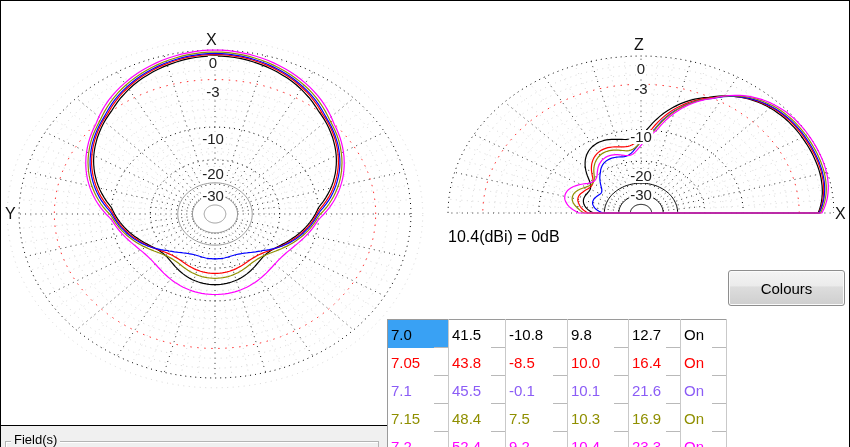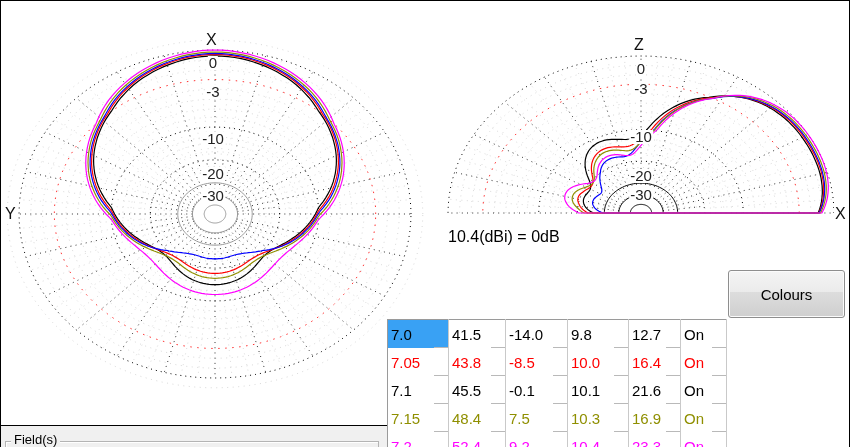--- a/index.html
+++ b/index.html
@@ -13,21 +13,21 @@
   .axis-label{
     position:absolute;font-size:16px;color:#111;background:#fff;
     padding:0 1px;line-height:15px;
   }
   .ring-label{
     position:absolute;font-size:15px;color:#222;background:#fff;
     padding:0 1px;line-height:14px;transform:translateX(-50%);
   }
   #ref-note{position:absolute;left:447px;top:227px;font-size:16px;color:#000;}
   #colours-btn{
-    position:absolute;left:727px;top:269px;width:117px;height:48px;
+    position:absolute;left:727px;top:269px;width:117px;height:36px;
     font-family:"Liberation Sans",sans-serif;font-size:15px;color:#000;
     border:1px solid #8e8e8e;border-radius:3px;
     background:linear-gradient(#f4f4f4,#ebebeb 45%,#dddddd 46%,#cfcfcf);
     box-shadow:inset 0 0 0 1px #fbfbfb;
   }
   #plot-bottom-line{position:absolute;left:0;top:424px;width:389px;height:1px;background:#000;}
   #bottom-panel{
     position:absolute;left:0;top:425px;width:387px;height:32px;background:#f0f0f0;
   }
   #fields-groupbox{
@@ -283,34 +283,34 @@
         <col style="width: 57px;">
         <col style="width: 62px;">
         <col style="width: 61px;">
         <col style="width: 52px;">
         <col style="width: 46px;">
       </colgroup>
     <tbody>
         <tr style="color: rgb(0, 0, 0);">
           <td class="sel" style="background: rgb(57, 161, 244);">7.0</td>
           <td>41.5</td>
-          <td>-14.0</td>
+          <td>-10.8</td>
           <td>9.8</td>
           <td>12.7</td>
           <td>On</td>
         </tr>
         <tr style="color: rgb(255, 0, 0);">
           <td>7.05</td>
           <td>43.8</td>
           <td>-8.5</td>
           <td>10.0</td>
           <td>16.4</td>
           <td>On</td>
         </tr>
-        <tr style="color: #000000;">
+        <tr style="color: #8b5cf6;">
           <td>7.1</td>
           <td>45.5</td>
           <td>-0.1</td>
           <td>10.1</td>
           <td>21.6</td>
           <td>On</td>
         </tr>
         <tr style="color: rgb(143, 143, 0); margin-top: 32px;">
           <td>7.15</td>
           <td>48.4</td>

